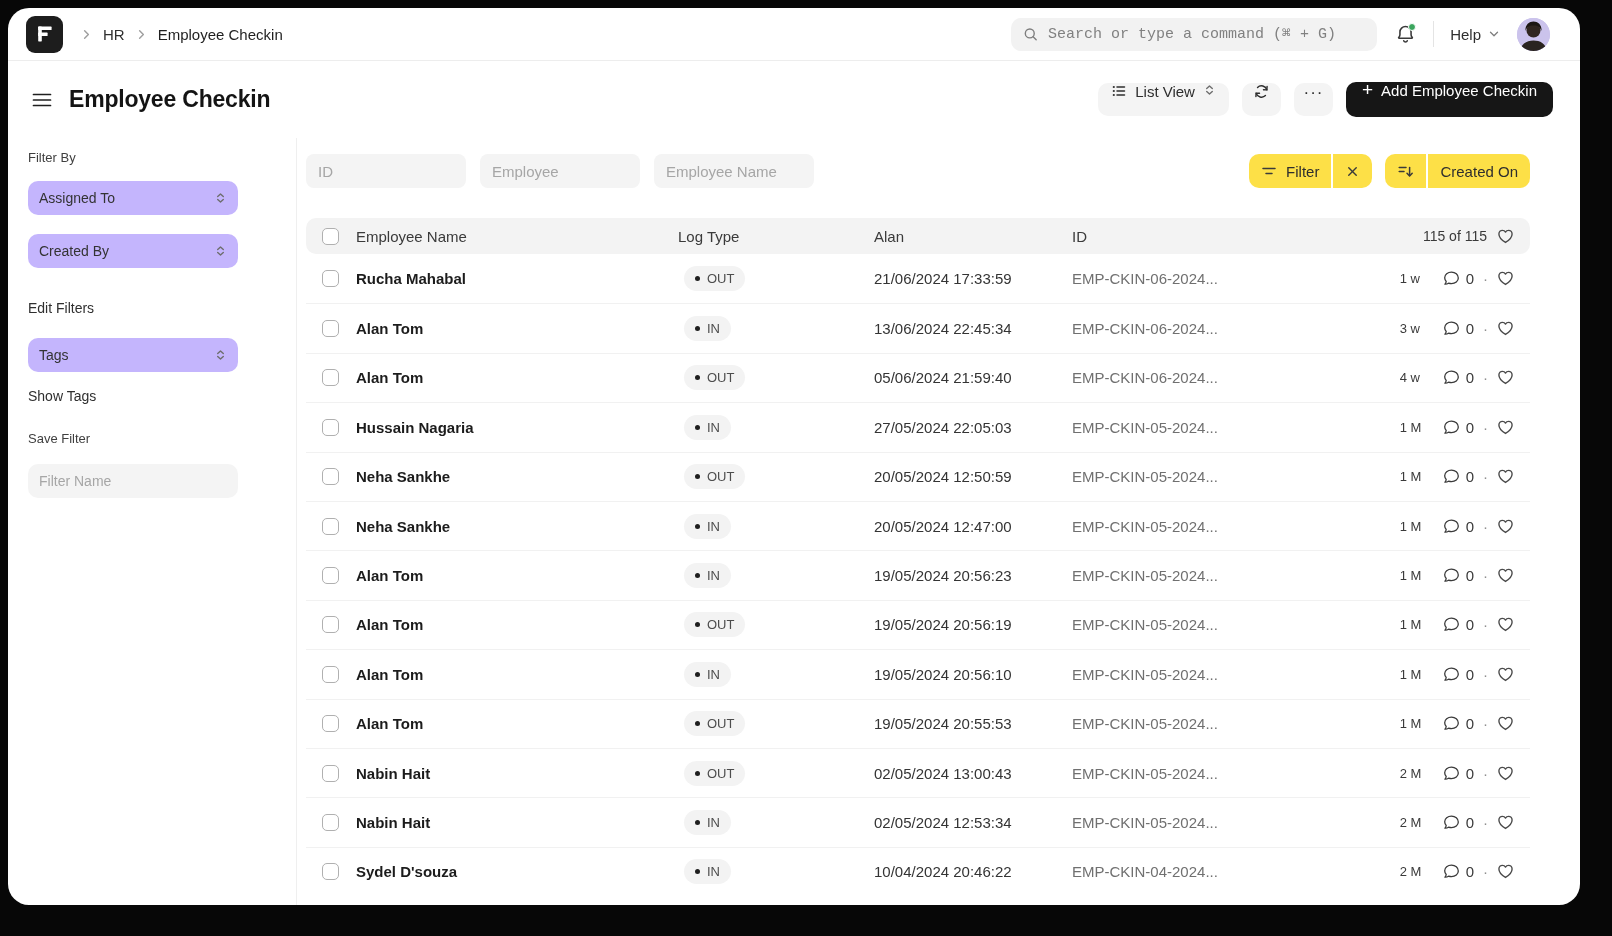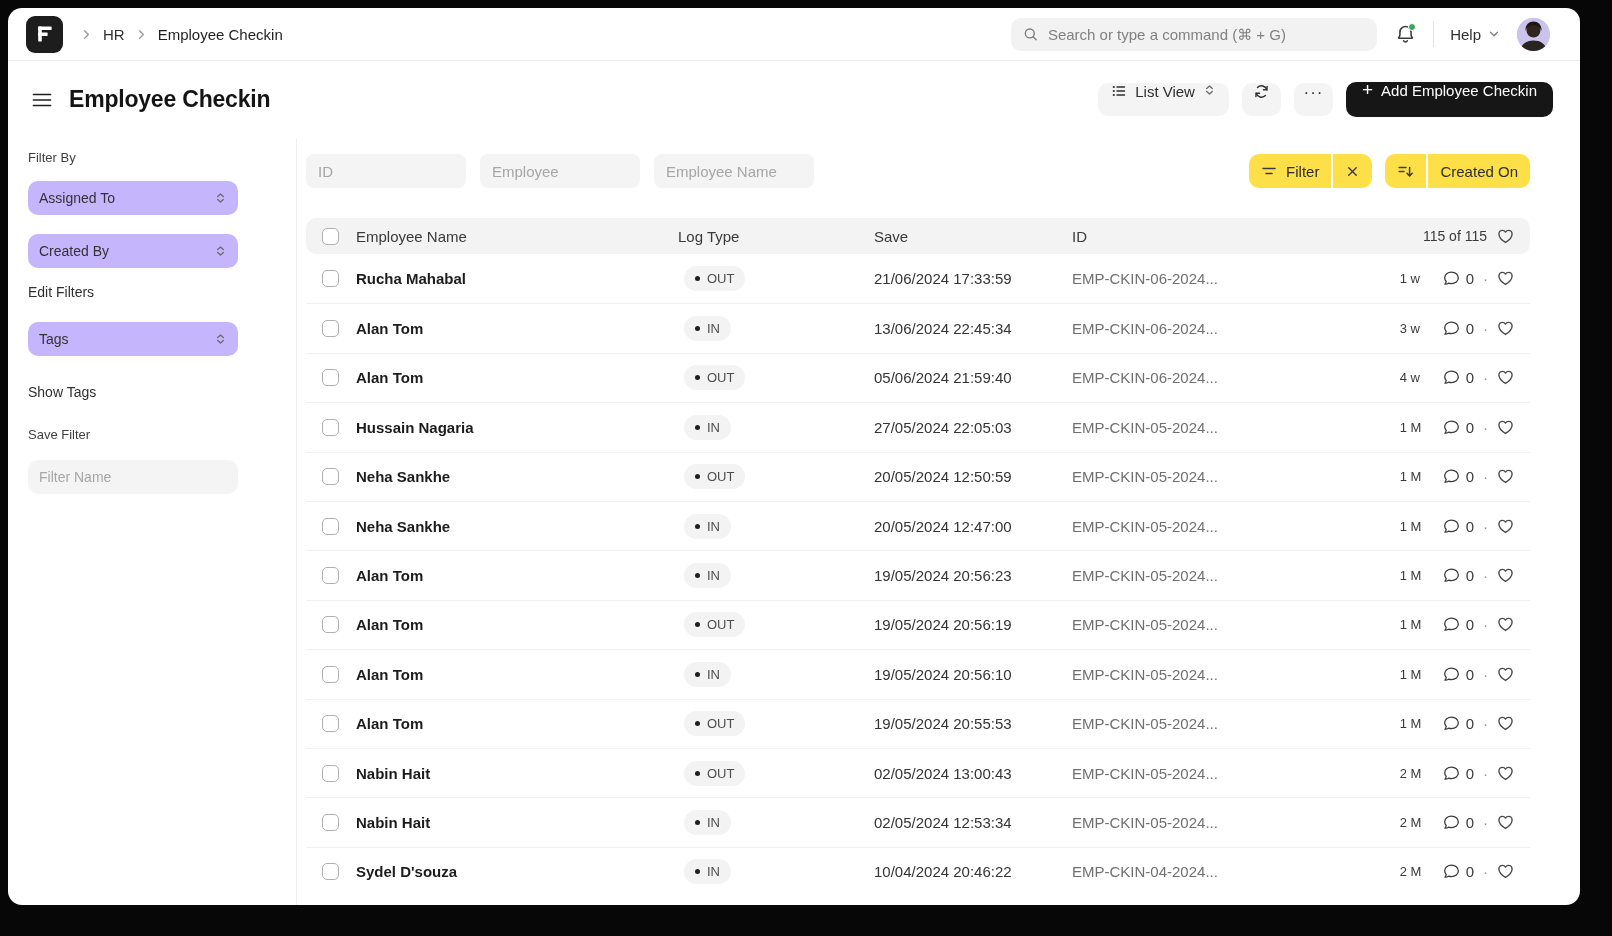--- a/index.html
+++ b/index.html
@@ -1,28 +1,28 @@
 <!DOCTYPE html>
 <html><head>
 <meta charset="utf-8">
 <style>
   *{box-sizing:border-box;margin:0;padding:0}
   html,body{width:1612px;height:936px;background:#070707;font-family:"Liberation Sans","DejaVu Sans",sans-serif;-webkit-font-smoothing:antialiased}
   .screen{position:relative;width:1612px;height:936px;background:#070707;overflow:hidden}
-  .window{position:absolute;left:8px;top:8px;width:1572px;height:897px;background:#fff;border-radius:14px;overflow:hidden}
+  .window{position:absolute;left:8px;top:8px;width:1572px;height:897px;background:#fff;border-radius:21px;overflow:hidden}
 
   
   .navbar{position:absolute;left:0;top:0;right:0;height:53px;border-bottom:1px solid #EDEDED;display:flex;align-items:center;padding:0 30px 0 18px}
   .frappe-logo{width:37px;height:37px;border-radius:9px;background:#1D1D1D;display:flex;align-items:center;justify-content:center;flex:0 0 auto;cursor:pointer}
   .crumbs{display:flex;align-items:center;gap:9px;margin-left:16px}
   .crumb{font-size:15px;color:#2F2F2F;cursor:pointer}
   .crumb.last{color:#1F1F1F}
   .nav-right{margin-left:auto;display:flex;align-items:center;gap:16px}
   .search-pill{width:366px;height:33px;border-radius:10px;background:#F2F2F2;display:flex;align-items:center;padding:0 12px;gap:9px}
-  .search-pill input{border:0;background:transparent;outline:none;width:100%;font-size:15px;color:#333;font-family:Liberation Sans, sans-serif}
+  .search-pill input{border:0;background:transparent;outline:none;width:100%;font-size:15px;color:#333;font-family:Liberation Mono, monospace}
   .search-pill input::placeholder{color:#818181}
   .bell{position:relative;width:24px;height:24px;display:flex;align-items:center;justify-content:center;cursor:pointer}
   .bell .dot{position:absolute;top:1px;right:1px;width:8px;height:8px;border-radius:50%;background:#3BA55D;border:1.5px solid #fff}
   .nav-divider{width:1px;height:26px;background:#E4E4E4}
   .help{display:flex;align-items:center;gap:6px;font-size:15px;color:#2F2F2F;cursor:pointer}
   .avatar{width:33px;height:33px;border-radius:50%;background:#CBC3EC;overflow:hidden;flex:0 0 auto;cursor:pointer}
 
   
   .page-header{position:absolute;top:53px;left:0;right:0;height:77px;display:flex;align-items:center;padding:0 27px 0 22px}
   .hamburger{cursor:pointer;display:flex;align-items:center}
@@ -196,31 +196,31 @@
       </div>
       <div class="side-pill" style="margin-top:19px">
         <span>Created By</span>
         <svg class="chev" width="13" height="14" viewBox="0 0 14 14">
             <g fill="none" stroke="#6E6E6E" stroke-width="1.5" stroke-linecap="round" stroke-linejoin="round">
               <polyline points="4,5.4 7,2.6 10,5.4"></polyline>
               <polyline points="4,8.6 7,11.4 10,8.6"></polyline>
             </g>
           </svg>
       </div>
-      <span class="side-link" style="margin-top:16px">Edit Filters</span>
+      <span class="side-link" style="margin-top:32px">Edit Filters</span>
       <div class="side-pill" style="margin-top:22px">
         <span>Tags</span>
         <svg class="chev" width="13" height="14" viewBox="0 0 14 14">
             <g fill="none" stroke="#6E6E6E" stroke-width="1.5" stroke-linecap="round" stroke-linejoin="round">
               <polyline points="4,5.4 7,2.6 10,5.4"></polyline>
               <polyline points="4,8.6 7,11.4 10,8.6"></polyline>
             </g>
           </svg>
       </div>
-      <span class="side-link" style="margin-top:28px">Show Tags</span>
+      <span class="side-link" style="margin-top:16px">Show Tags</span>
       <span class="side-label" style="margin-top:27px">Save Filter</span>
       <input class="side-input" style="margin-top: 18px;" type="text" placeholder="Filter Name">
     </div>
     <div class="vdivider"></div>
 
     <div class="main">
 
       <div class="filter-row">
         <input class="f-input" type="text" placeholder="ID" style="">
         <input class="f-input" type="text" placeholder="Employee" style="">
@@ -262,21 +262,21 @@
               <span>Created On</span>
             </div>
           </div>
         </div>
       </div>
 
       <div class="table-header">
         <span class="checkbox"></span>
         <span>Employee Name</span>
         <span>Log Type</span>
-        <span>Save</span>
+        <span>Alan</span>
         <span>ID</span>
         <span class="header-meta">
           <span class="count">115 of 115</span>
           <span class="heart">
             <svg width="17" height="17" viewBox="0 0 16 16">
                 <path d="M8 13.6C8 13.6 1.8 10 1.8 5.7 1.8 3.6 3.4 2.2 5.1 2.2c1.2 0 2.3.6 2.9 1.6.6-1 1.7-1.6 2.9-1.6 1.7 0 3.3 1.4 3.3 3.5C14.2 10 8 13.6 8 13.6Z" fill="none" stroke="#4A4A4A" stroke-width="1.3" stroke-linejoin="round"></path>
               </svg>
           </span>
         </span>
       </div>

